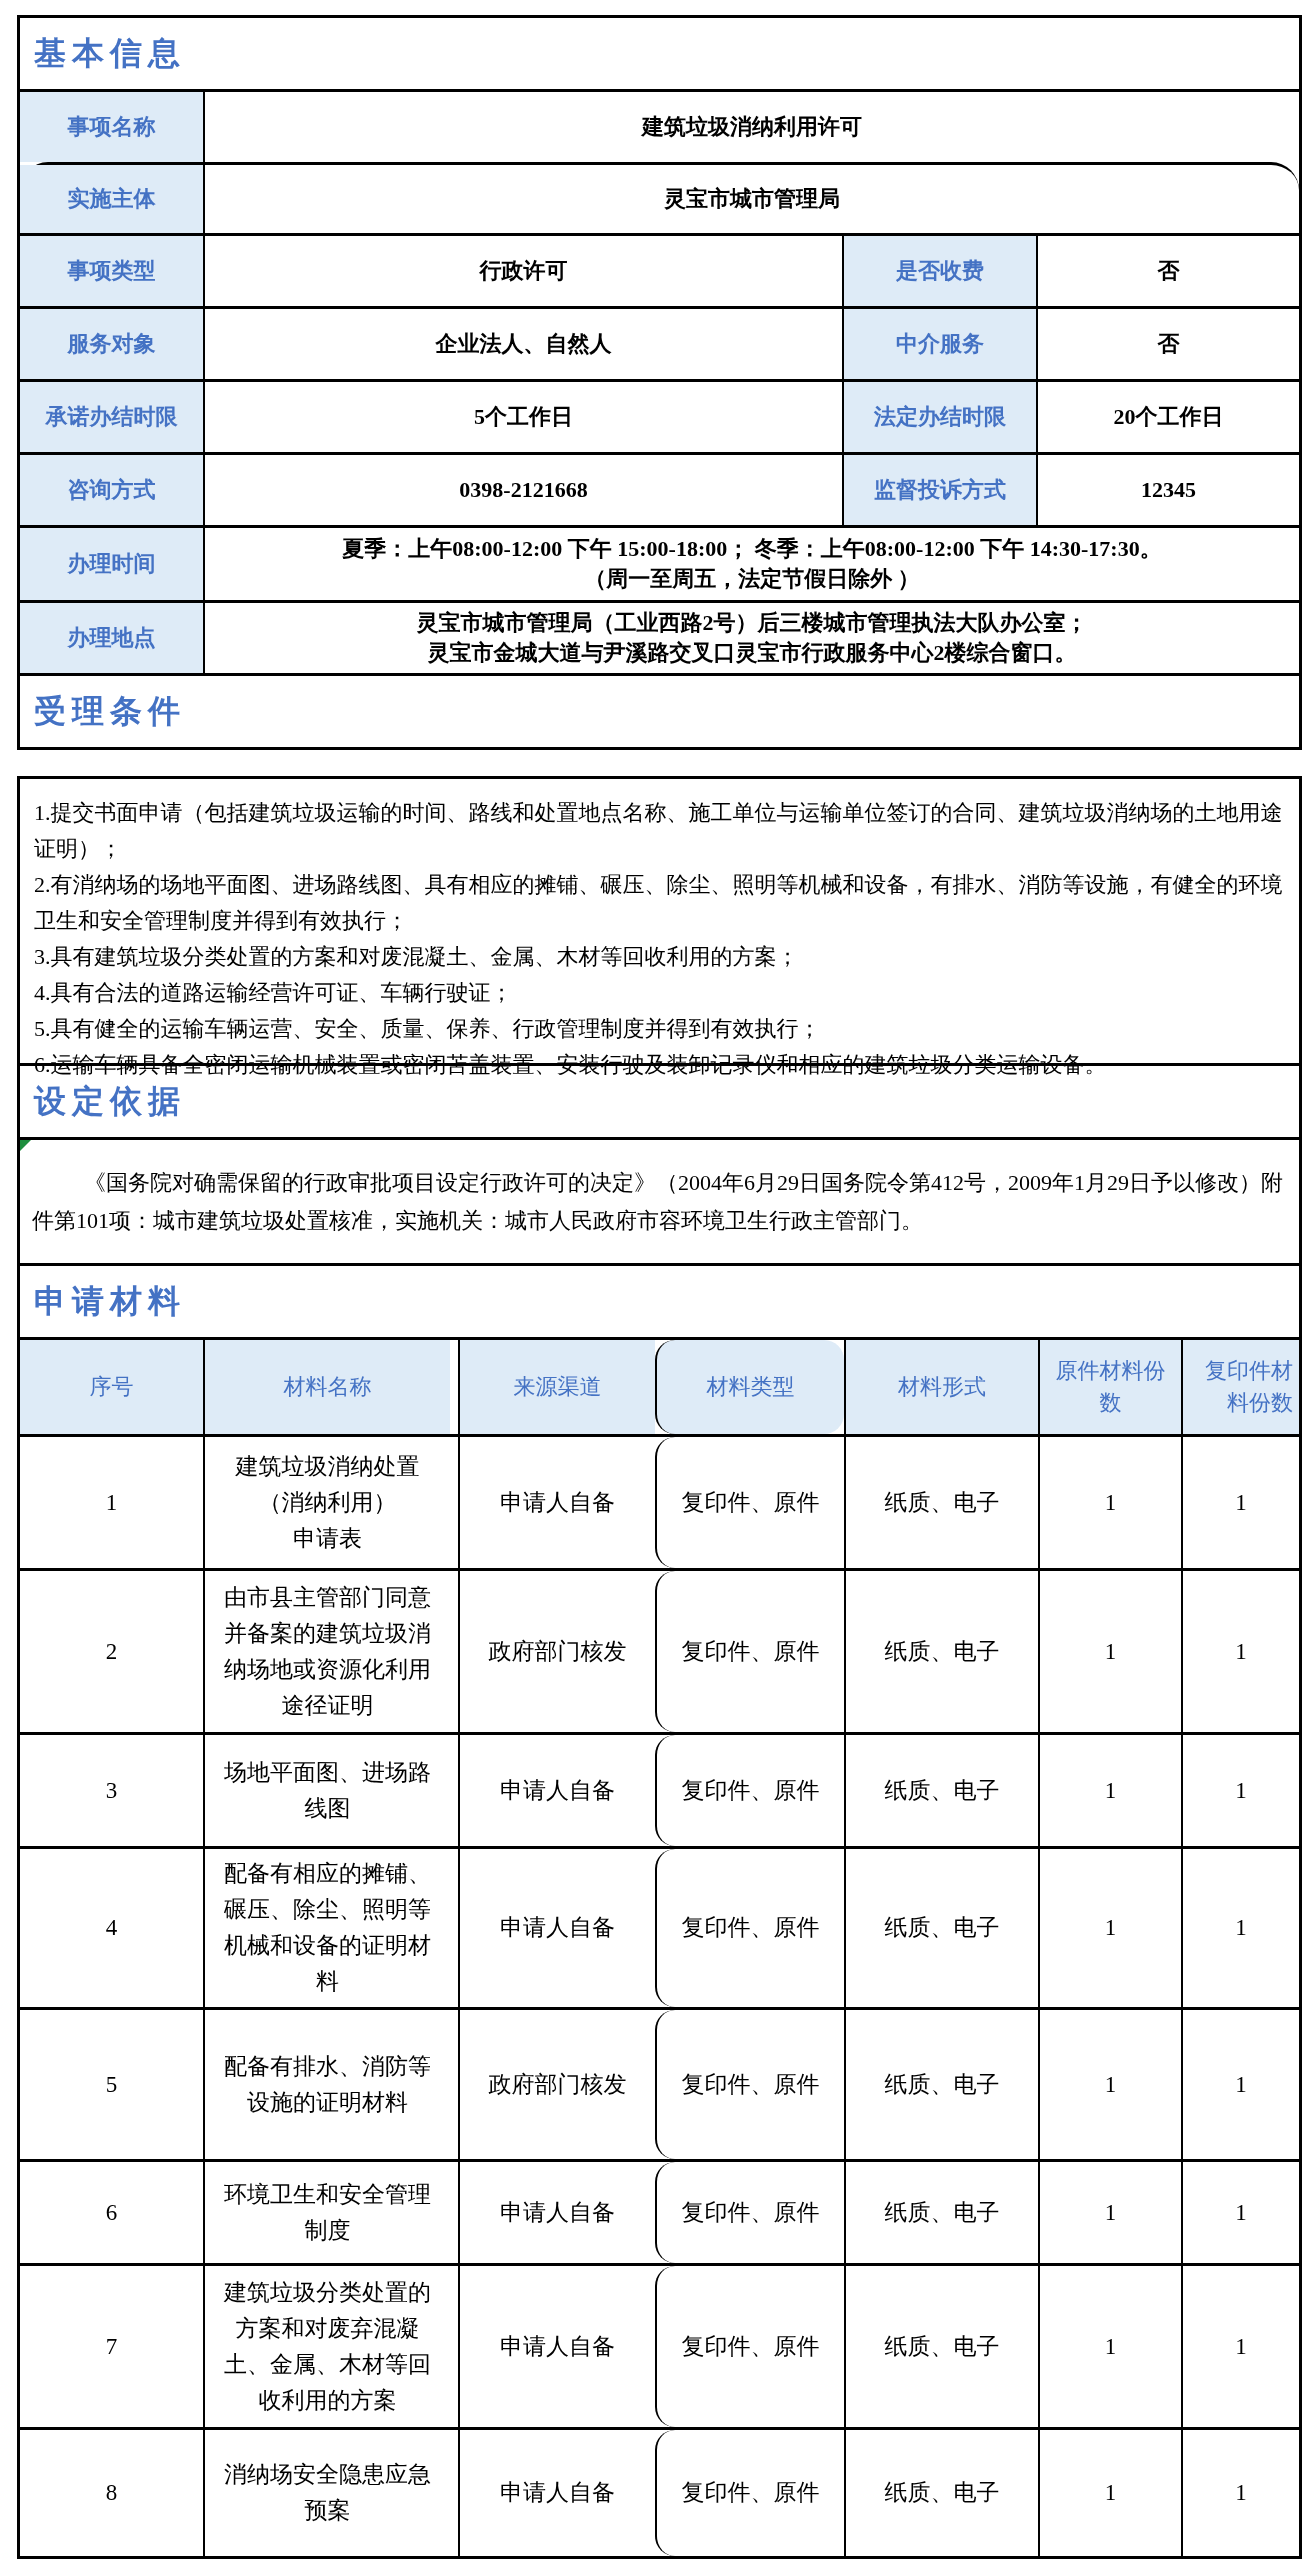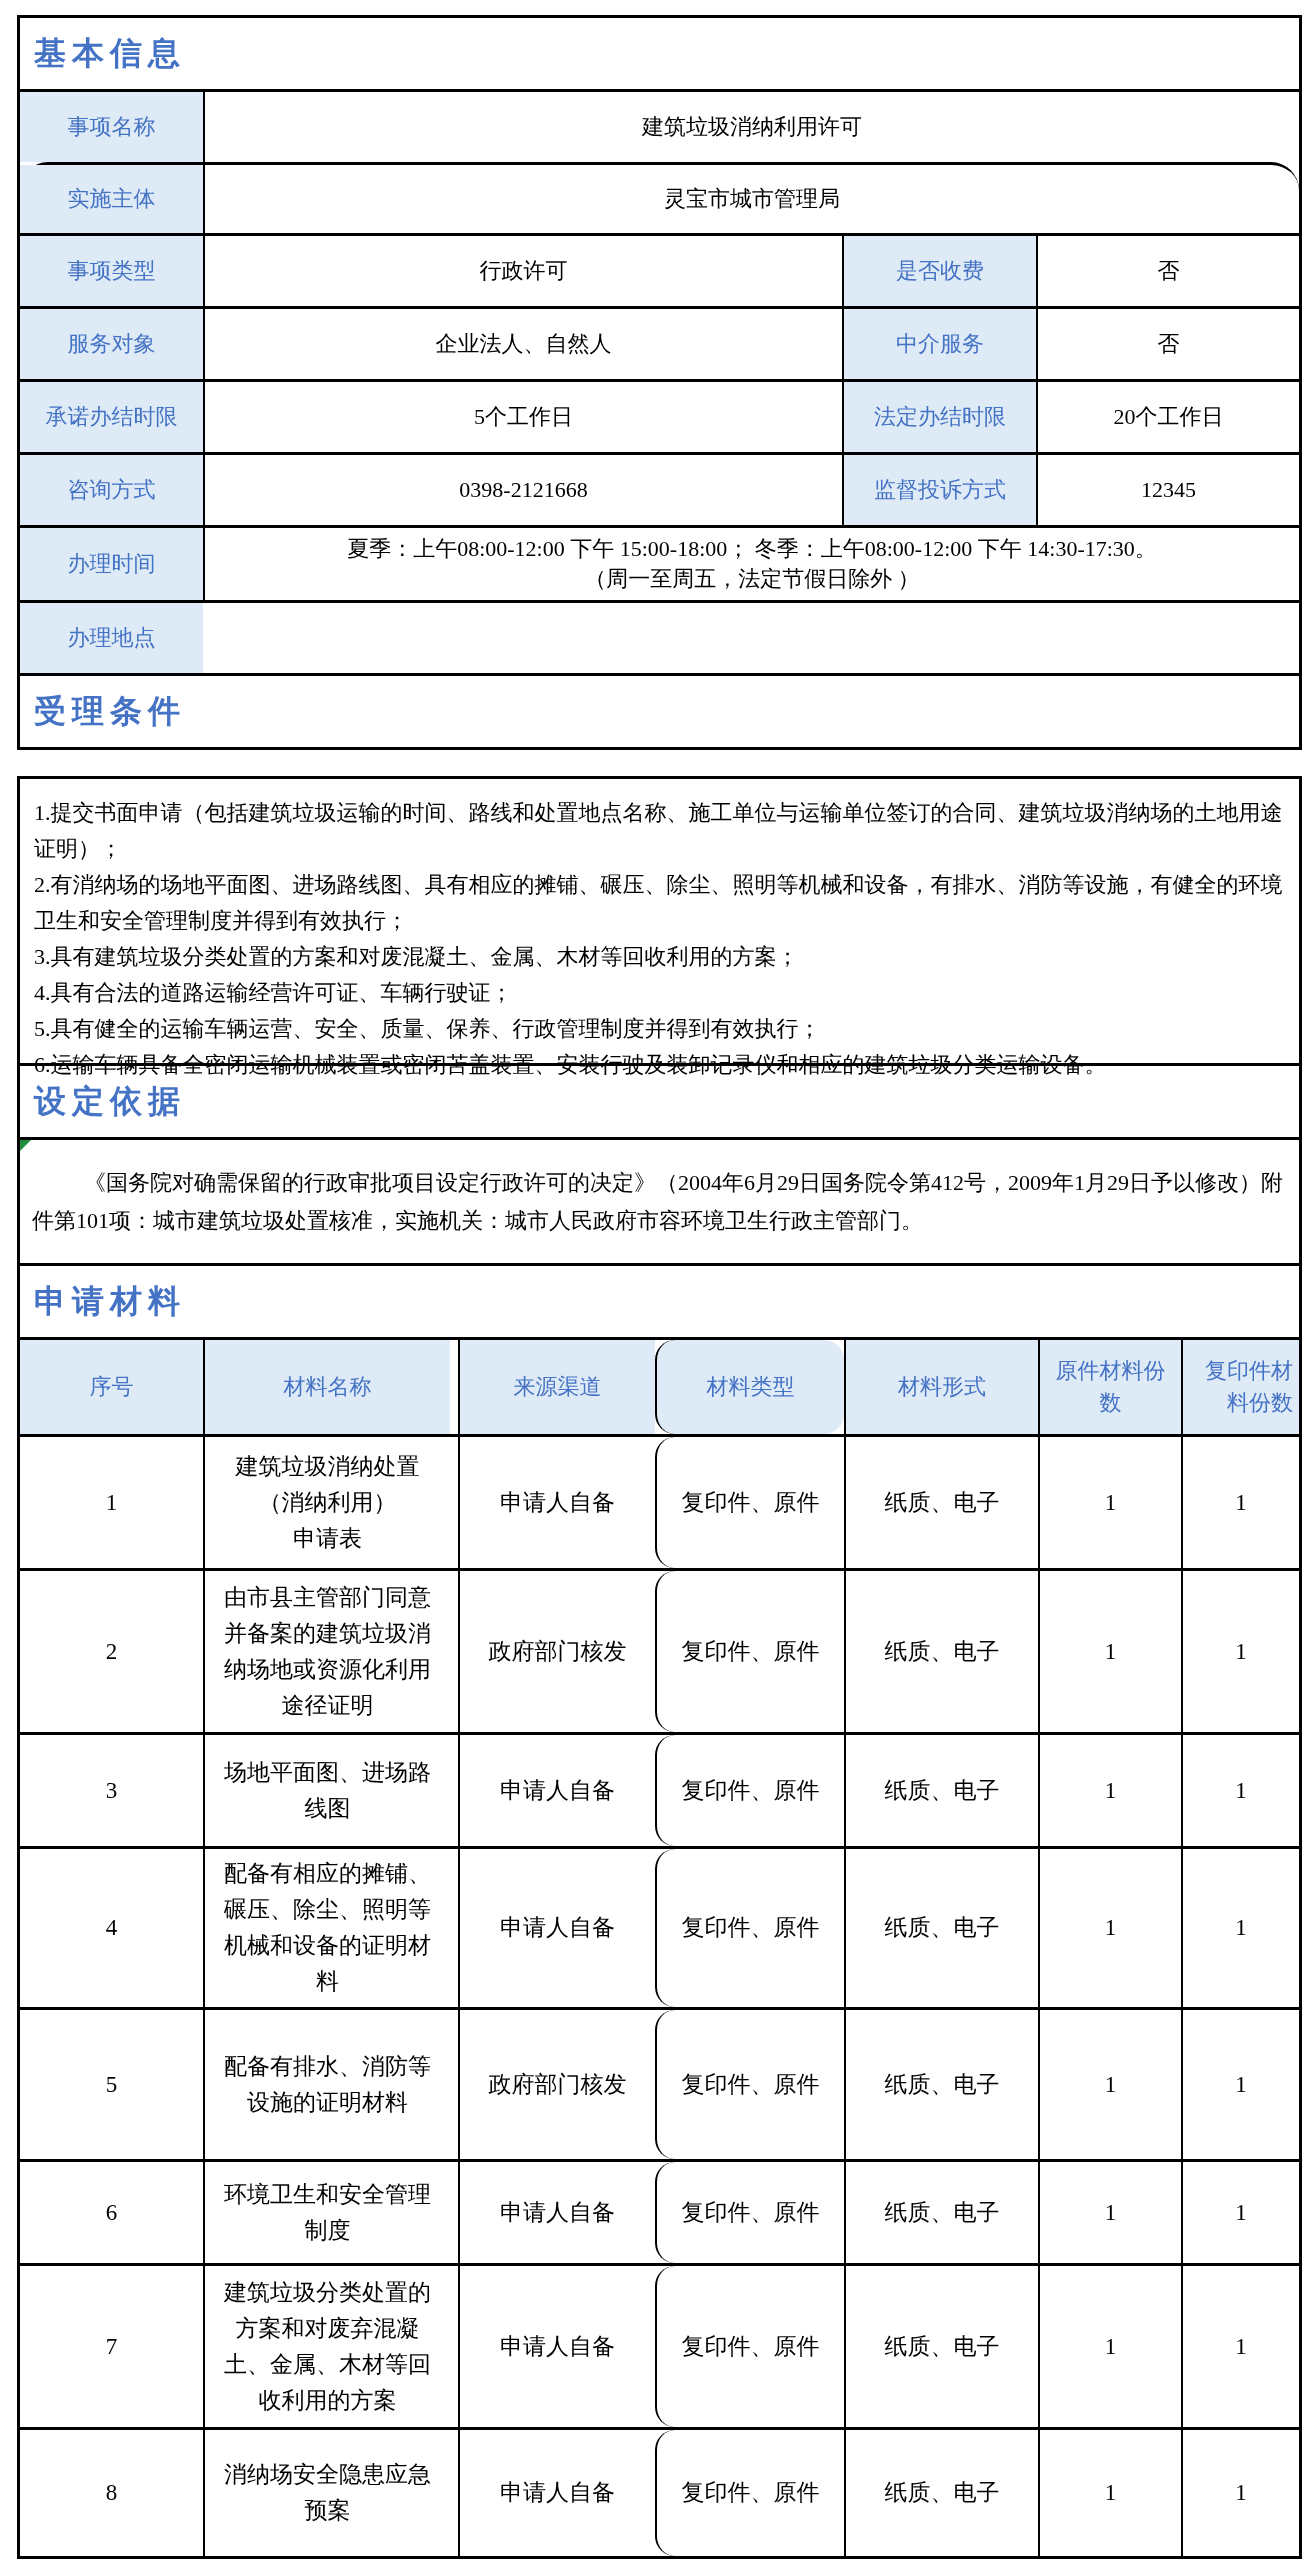--- a/index.html
+++ b/index.html
@@ -25,20 +25,21 @@
   }
   .sec-head{height:77px;display:flex;align-items:center;}
   .sec-head .sec-title{height:100%;}
   
   .row{display:flex;box-sizing:border-box;border-top:3px solid var(--border,#000);}
   .cell{
     box-sizing:border-box;display:flex;flex-direction:column;
     align-items:center;justify-content:center;text-align:center;
     font-size:22px;line-height:30px;padding:4px 8px;
     border-left:2px solid var(--border,#000);
+    font-weight:bold;
   }
   .cell:first-child{border-left:none;}
   .lab{
     background:var(--label-bg,#DEEBF7);
     color:var(--label-blue,#4472C4);
   }
   .bl{width:183px;}
   .bv1{width:639px;}
   .bl2{width:194px;}
   .bv2{flex:1;}
@@ -126,20 +127,24 @@
         </div>
         <div class="row" style="height: 75px;">
           <div class="cell lab bl">办理时间</div>
           <div class="cell bvfull">
             <div>夏季：上午08:00-12:00 下午 15:00-18:00；  冬季：上午08:00-12:00 下午 14:30-17:30。</div>
             <div>（周一至周五，法定节假日除外 ）</div>
           </div>
         </div>
         <div class="row" style="height: 73px;">
           <div class="cell lab bl">办理地点</div>
+          <div class="cell bvfull">
+            <div>灵宝市城市管理局（工业西路2号）后三楼城市管理执法大队办公室；</div>
+            <div>灵宝市金城大道与尹溪路交叉口灵宝市行政服务中心2楼综合窗口。</div>
+          </div>
         </div>
       </div>
   </div>
 
   <div class="block sec-head">
     <div class="sec-title">受理条件</div>
   </div>
 
   <div class="block gap-above cond-body" id="acceptance-body">
       <div class="cond-line">1.提交书面申请（包括建筑垃圾运输的时间、路线和处置地点名称、施工单位与运输单位签订的合同、建筑垃圾消纳场的土地用途证明）；</div>

